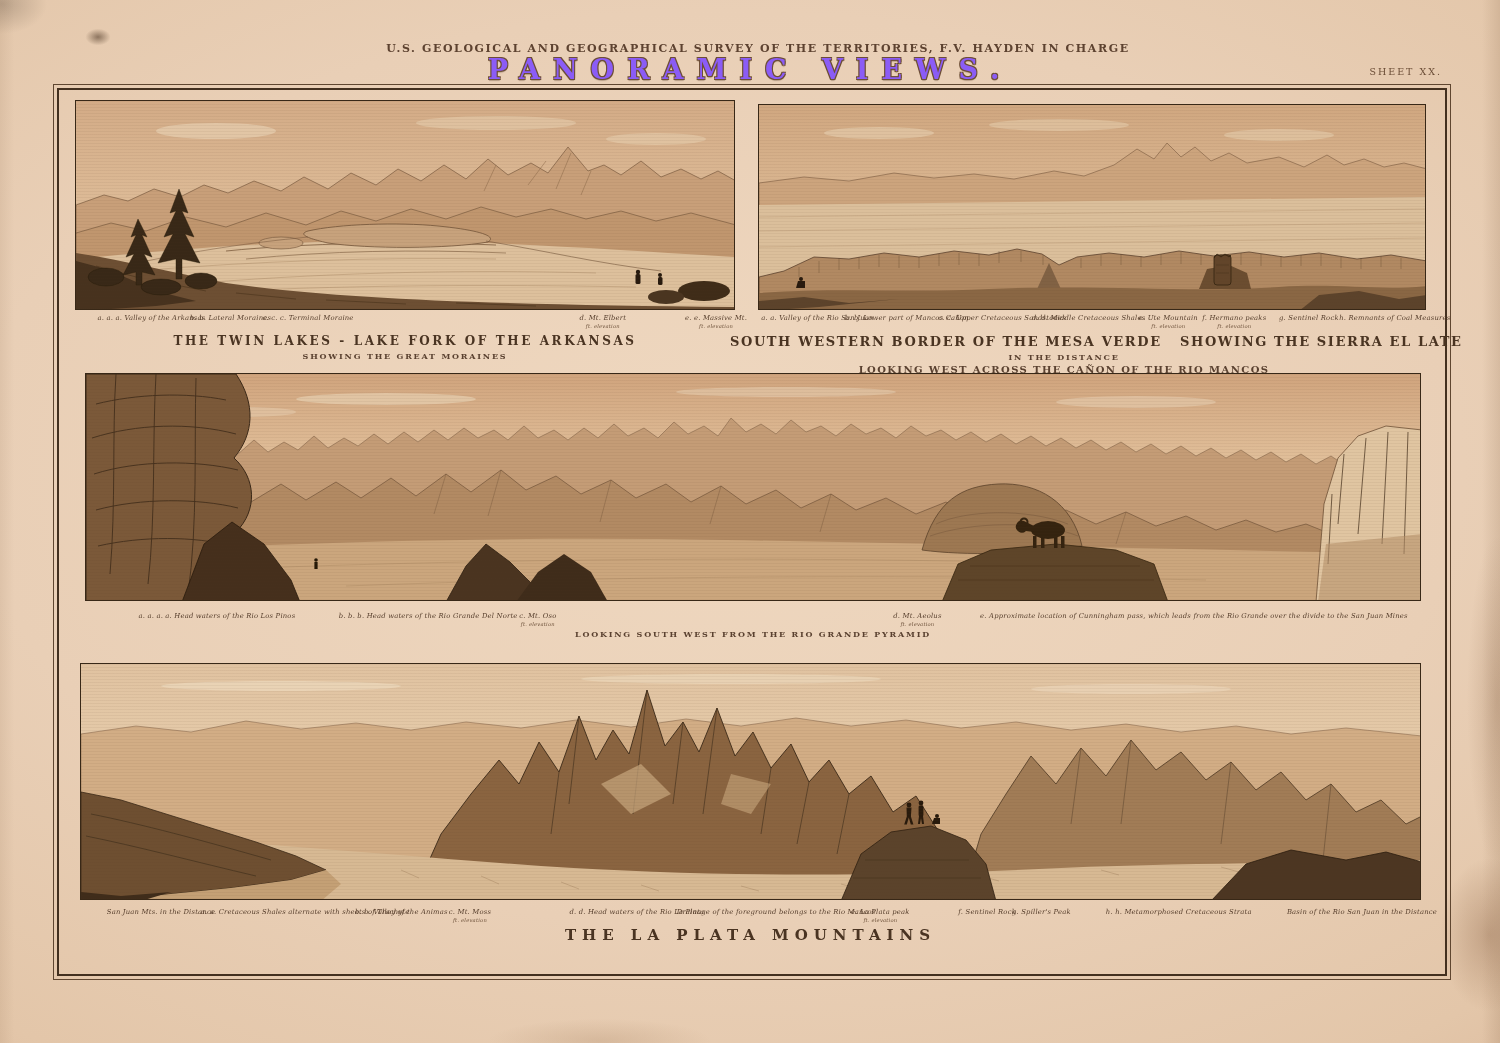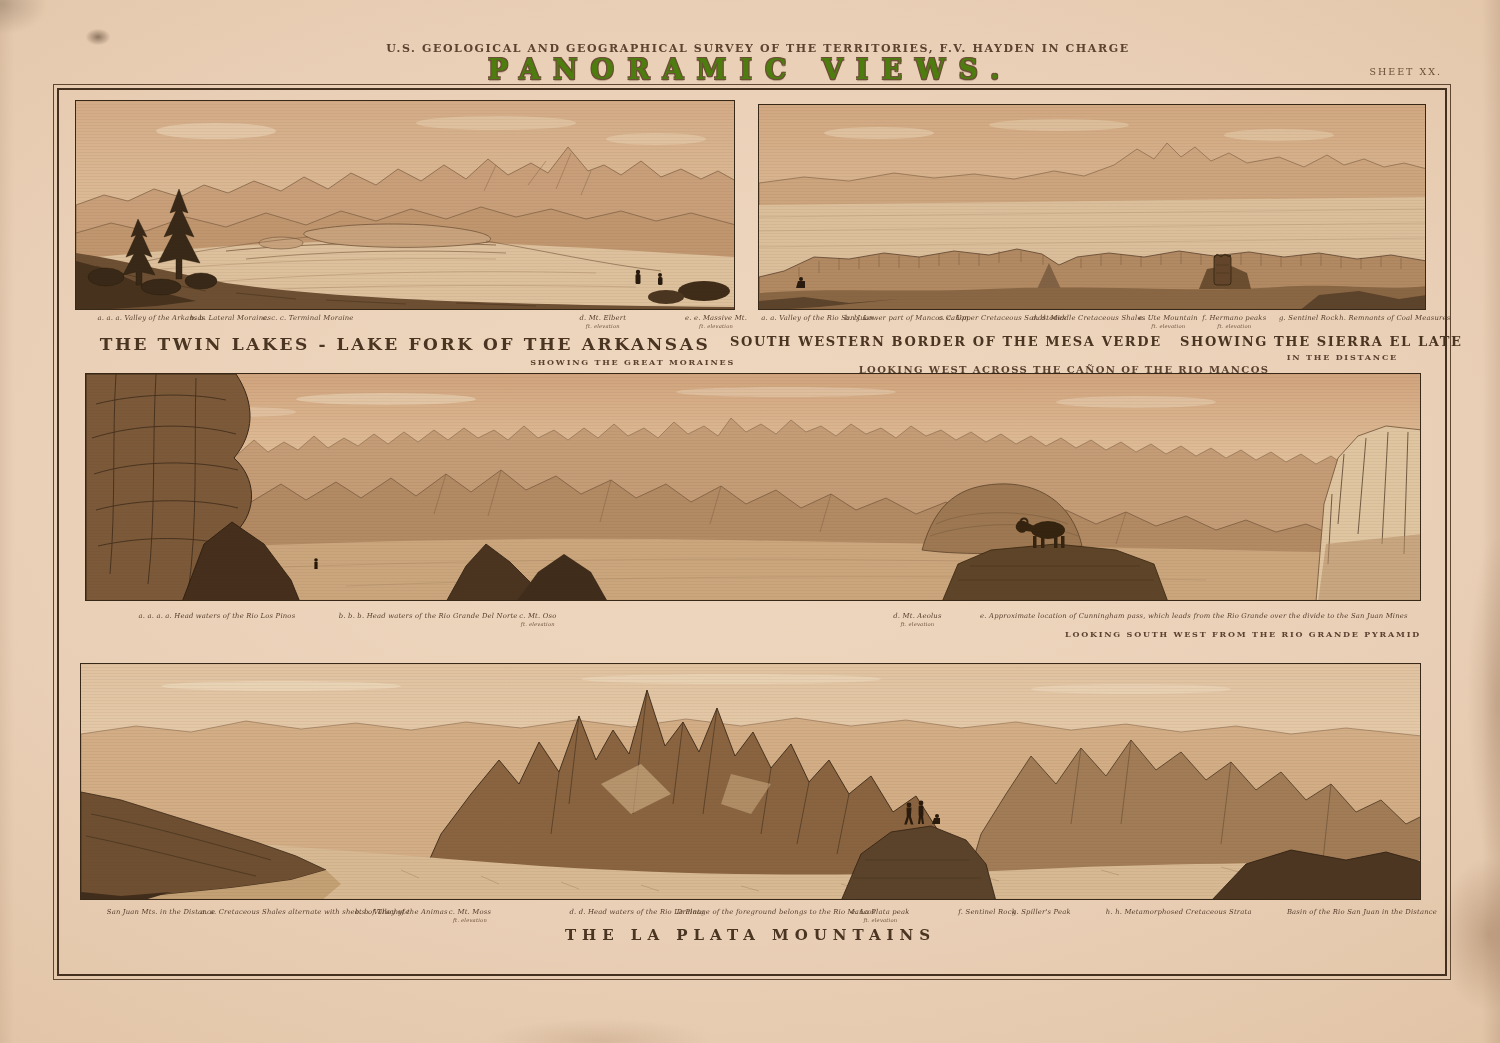--- a/index.html
+++ b/index.html
@@ -15,38 +15,38 @@
       radial-gradient(70px 110px at 1489px 935px, rgba(115,72,42,.30), transparent 70%),
       radial-gradient(40px 220px at 1497px 700px, rgba(120,80,50,.22), transparent 75%),
       radial-gradient(140px 28px at 40% 1041px, rgba(140,100,65,.18), transparent 80%),
       radial-gradient(60px 40px at 2px 4px, rgba(90,75,60,.30), transparent 75%),
       linear-gradient(90deg, rgba(120,85,55,.10) 0px, transparent 14px),
       linear-gradient(270deg, rgba(120,85,55,.16) 0px, transparent 18px);
   }
   .hdr-line{position:absolute;top:42px;left:0;width:100%;text-align:center;
     font-size:11px;font-weight:bold;letter-spacing:1.6px;color:#5d4230;margin-left:8px;}
   .main-title{position:absolute;top:54px;left:0;width:100%;text-align:center;
-    font-size:27px;font-weight:bold;letter-spacing:13px;color:#4d7c0f;
+    font-size:27px;font-weight:bold;letter-spacing:13px;color:#8b5cf6;
     text-shadow:-1px -1px 0 #6d4e36,1px -1px 0 #6d4e36,-1px 1px 0 #6d4e36,1px 1px 0 #6d4e36,0 2px 1px rgba(80,55,35,.35);}
   .sheet{position:absolute;top:66px;right:58px;font-size:9.5px;letter-spacing:2px;color:#6a4c35;}
   .frame{position:absolute;left:57px;top:88px;width:1386px;height:884px;
     border:2.5px solid #43301f;outline:1px solid #5f4630;outline-offset:3px;}
   .panel{position:absolute;border:1.5px solid #382817;box-sizing:border-box;background:#d9b28c;overflow:hidden;}
   .panel svg{display:block;}
   .etch{position:absolute;inset:0;pointer-events:none;
     background:repeating-linear-gradient(0deg, rgba(82,54,34,.06) 0 1px, transparent 1px 3px);}
   .labels{position:absolute;height:16px;}
   .lab{position:absolute;top:0;white-space:nowrap;font-style:italic;
     font-size:6.8px;color:#543c2a;letter-spacing:.2px;text-align:center;}
   .lab .sub{display:block;font-size:5.2px;font-style:italic;color:#6d513a;text-align:center;margin-top:1px;}
   .caption{position:absolute;text-align:center;color:#4a3422;}
-  .cap-title{font-size:17px;letter-spacing:2.6px;white-space:pre;font-weight:bold;
+  .cap-title{font-size:12px;letter-spacing:2.6px;white-space:pre;font-weight:bold;
     font-family:"DejaVu Serif","Liberation Serif",serif;}
   .cap-title.big{font-size:15px;letter-spacing:6px;}
-  .cap-sub{font-size:8px;letter-spacing:1.8px;margin-top:3px;white-space:pre;font-weight:bold;color:#5a4130;text-align:right;}
+  .cap-sub{font-size:8px;letter-spacing:1.8px;margin-top:3px;white-space:pre;font-weight:bold;color:#5a4130;}
   .cap-sub2{font-size:10px;letter-spacing:1.4px;margin-top:2px;white-space:pre;font-weight:bold;color:#5a4130;}
 </style>
 </head>
 <body>
 
 <div class="stains"></div>
 
 <div class="hdr-line">U.S. GEOLOGICAL AND GEOGRAPHICAL SURVEY OF THE TERRITORIES, F.V. HAYDEN IN CHARGE</div>
 <div class="main-title">PANORAMIC VIEWS.</div>
 <div class="sheet">SHEET XX.</div>

